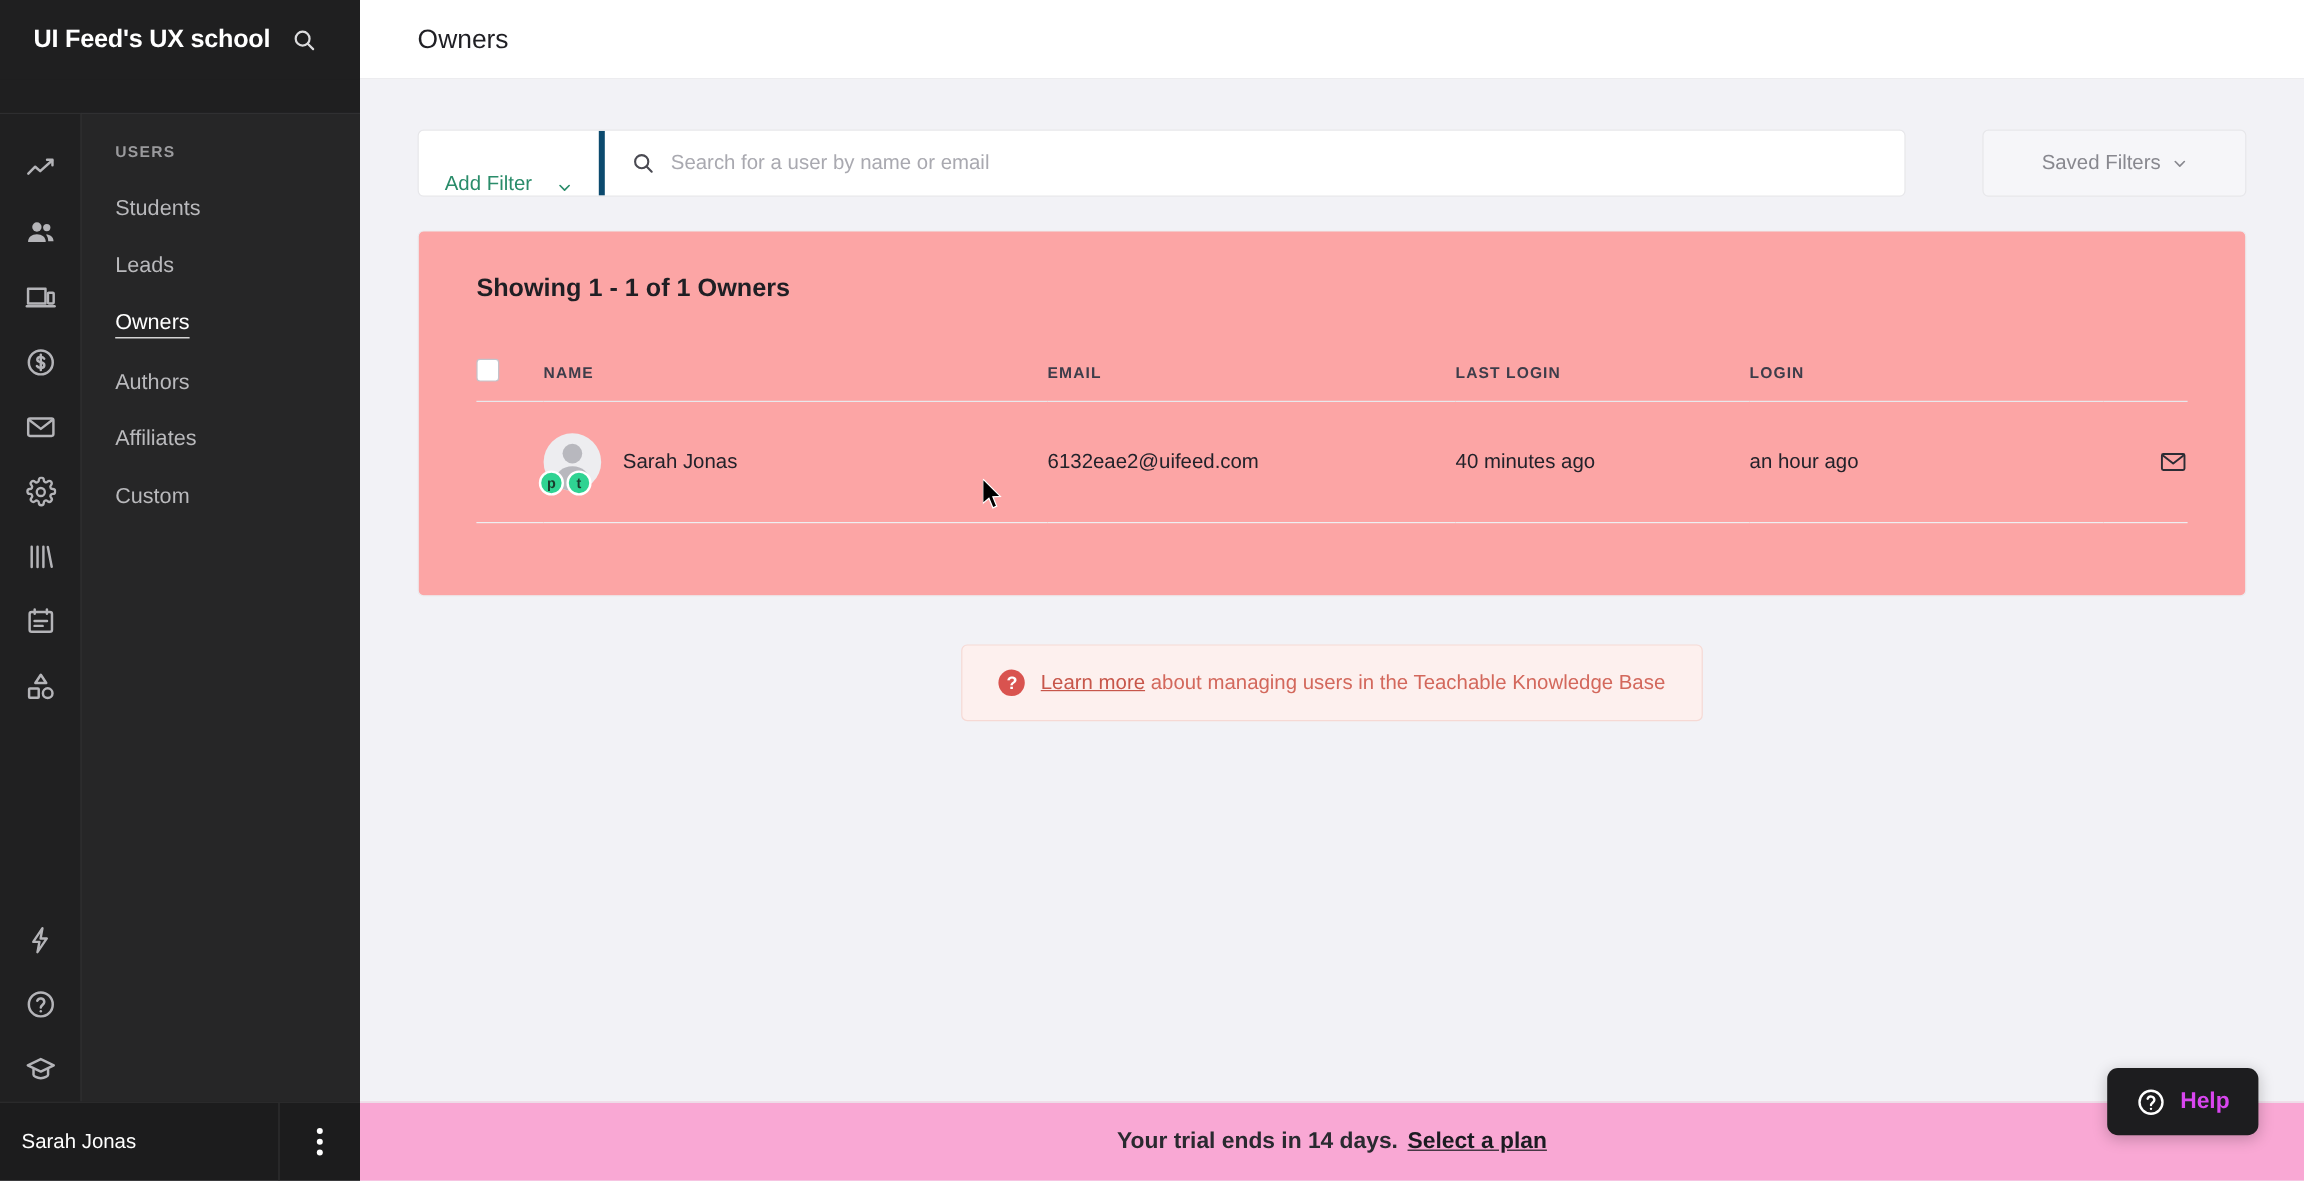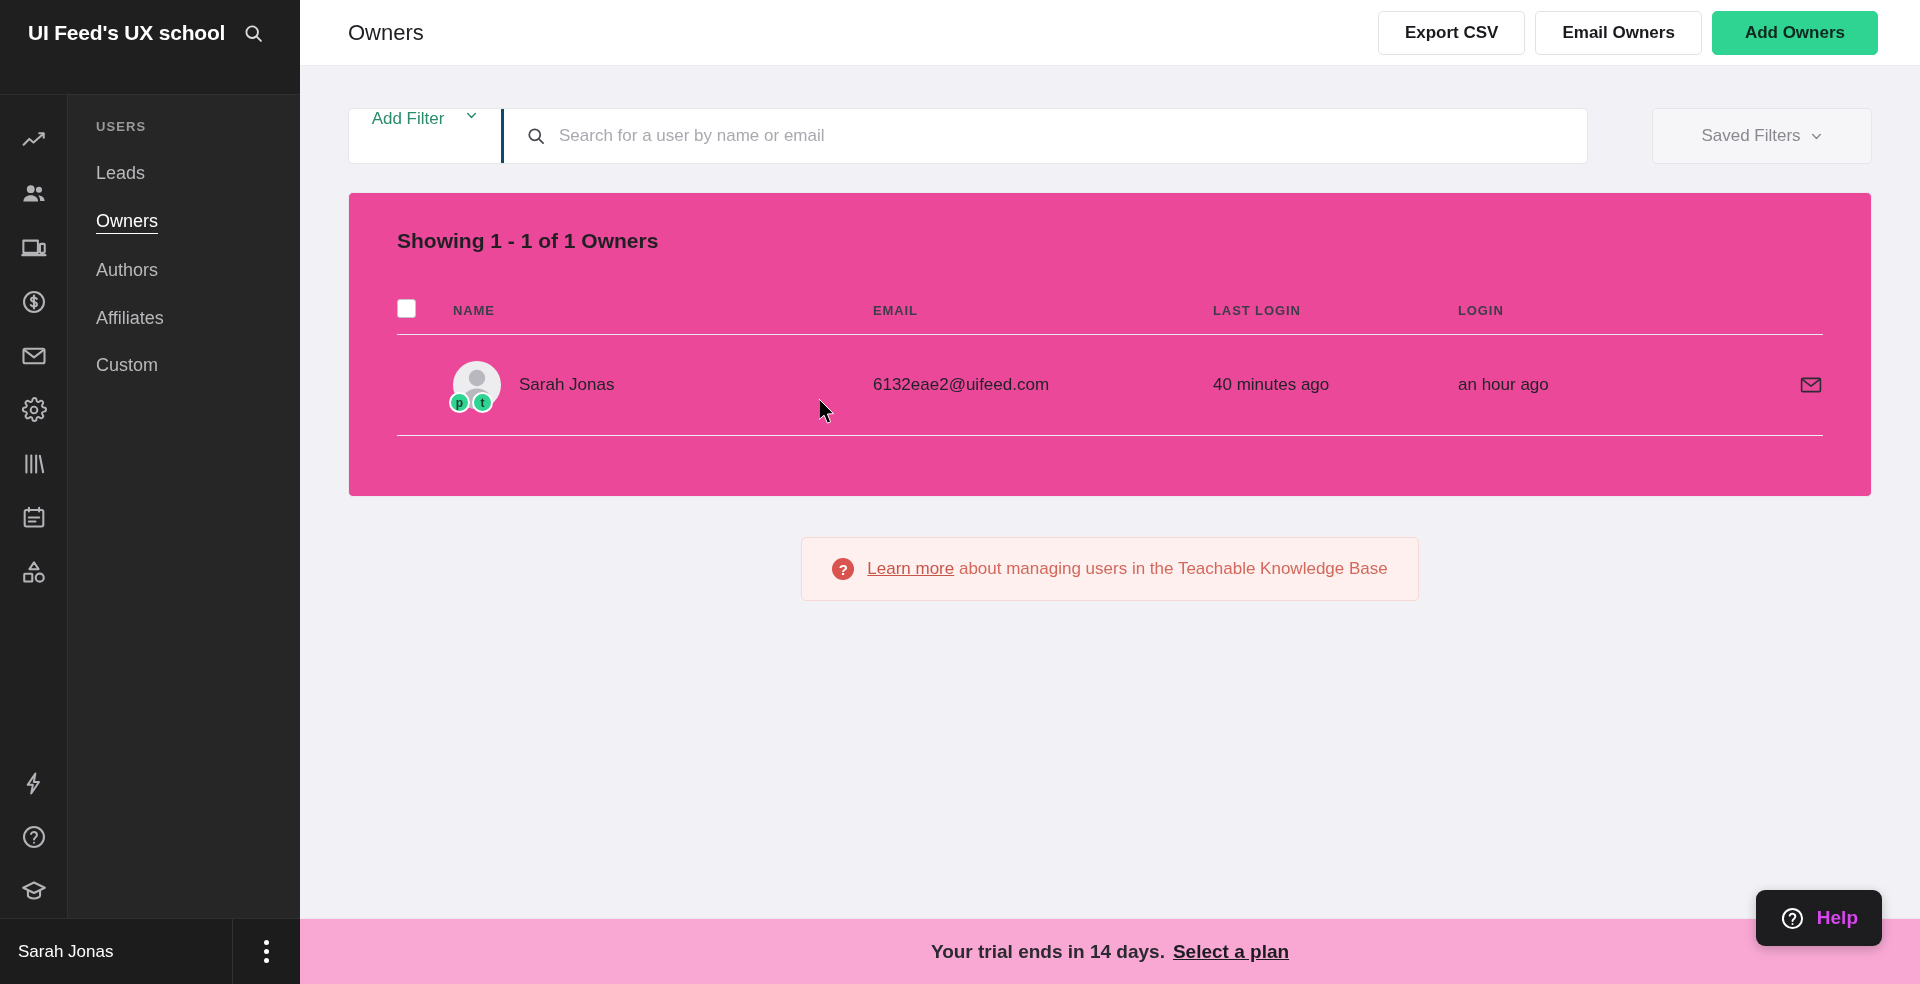--- a/index.html
+++ b/index.html
@@ -116,41 +116,41 @@
   
   .filter-row { display: flex; align-items: stretch; gap: 0; }
   .filter-bar {
     flex: 1 1 auto; height: 56px; background: #fff;
     border: 1px solid #e7e7ea; border-radius: 5px;
     display: flex; align-items: stretch; overflow: hidden;
     max-width: 1240px;
   }
   .add-filter {
     width: 155px; flex: 0 0 155px;
-    display: flex; align-items: flex-start; justify-content: center; gap: 21px;
-    border-right: 3px solid #0c4a6e;
+    display: flex; align-items: flex-end; justify-content: center; gap: 21px;
+    border-right: 5px solid #0c4a6e;
     color: #2a8c6a; font-size: 17px; cursor: pointer;
   }
   .search-wrap { flex: 1 1 auto; display: flex; align-items: center; padding-left: 22px; }
   .search-input {
     flex: 1 1 auto; border: none; outline: none;
     font-size: 17px; color: #2b2b30; padding-left: 13px;
     font-family: "Liberation Sans", sans-serif; background: transparent;
   }
   .search-input::placeholder { color: #a9a9b0; }
   .saved-filters {
     margin-left: auto; width: 220px; height: 56px;
     background: #f6f6f9; border: 1px solid #e7e7ea; border-radius: 5px;
     display: flex; align-items: center; justify-content: center; gap: 9px;
     color: #88888f; font-size: 17px; cursor: pointer;
   }
 
   
   .card {
-    margin-top: 28px; background: #ec4899;
+    margin-top: 28px; background: #fca5a5;
     border: 1px solid #ebebee; border-radius: 5px;
     padding: 36px 48px 60px 48px;
   }
   .card-title { font-size: 21px; font-weight: bold; color: #1f1f24; }
   table { width: 100%; border-collapse: collapse; margin-top: 46px; }
   th {
     text-align: left; font-size: 13px; font-weight: bold;
     letter-spacing: 0.9px; color: #3d3d4a;
     padding-bottom: 16px; border-bottom: 1px solid #e8e8ec;
     vertical-align: bottom;
@@ -320,20 +320,21 @@
         <div class="rail-icon">
           <svg width="26" height="26" viewBox="0 0 24 24" fill="none" stroke="#b4b4b8" stroke-width="1.9" stroke-linejoin="round">
             <polygon points="12,4.2 22,9 12,13.8 2,9"></polygon>
               <path d="M6.4 11.2v5.1c0 1 2.5 2.6 5.6 2.6s5.6-1.6 5.6-2.6v-5.1"></path>
           </svg>
         </div>
       </nav>
 
       <div class="menu">
         <div class="menu-section">USERS</div>
+        <div class="menu-item"><span>Students</span></div>
         <div class="menu-item"><span>Leads</span></div>
         <div class="menu-item active"><span>Owners</span></div>
         <div class="menu-item"><span>Authors</span></div>
         <div class="menu-item"><span>Affiliates</span></div>
         <div class="menu-item"><span>Custom</span></div>
       </div>
     </div>
 
     <div class="sidebar-footer">
       <div class="footer-user">Sarah Jonas</div>
@@ -344,25 +345,20 @@
             <div class="kebab-dot"></div>
         </div>
       </div>
     </div>
   </aside>
 
   <section class="main">
 
     <header class="topbar">
       <h1 class="page-title">Owners</h1>
-      <div class="topbar-actions">
-        <div class="btn btn-outline">Export CSV</div>
-        <div class="btn btn-outline">Email Owners</div>
-        <div class="btn btn-primary">Add Owners</div>
-      </div>
     </header>
 
     <div class="content">
 
       <div class="filter-row">
         <div class="filter-bar">
           <div class="add-filter">
             <span>Add Filter</span>
             <svg width="13" height="13" viewBox="0 0 24 24" fill="none" stroke="#2a8c6a" stroke-width="2.6" stroke-linecap="round" stroke-linejoin="round">
                 <polyline points="5,8.5 12,15.5 19,8.5"></polyline>

